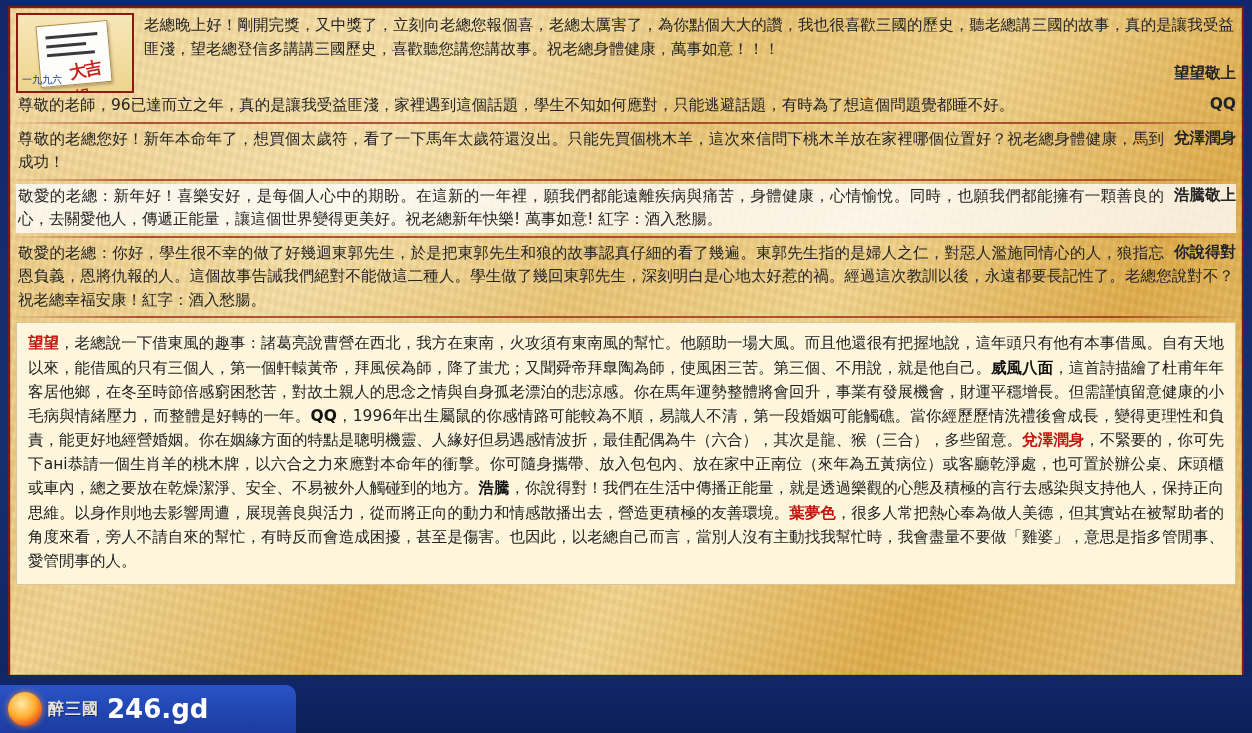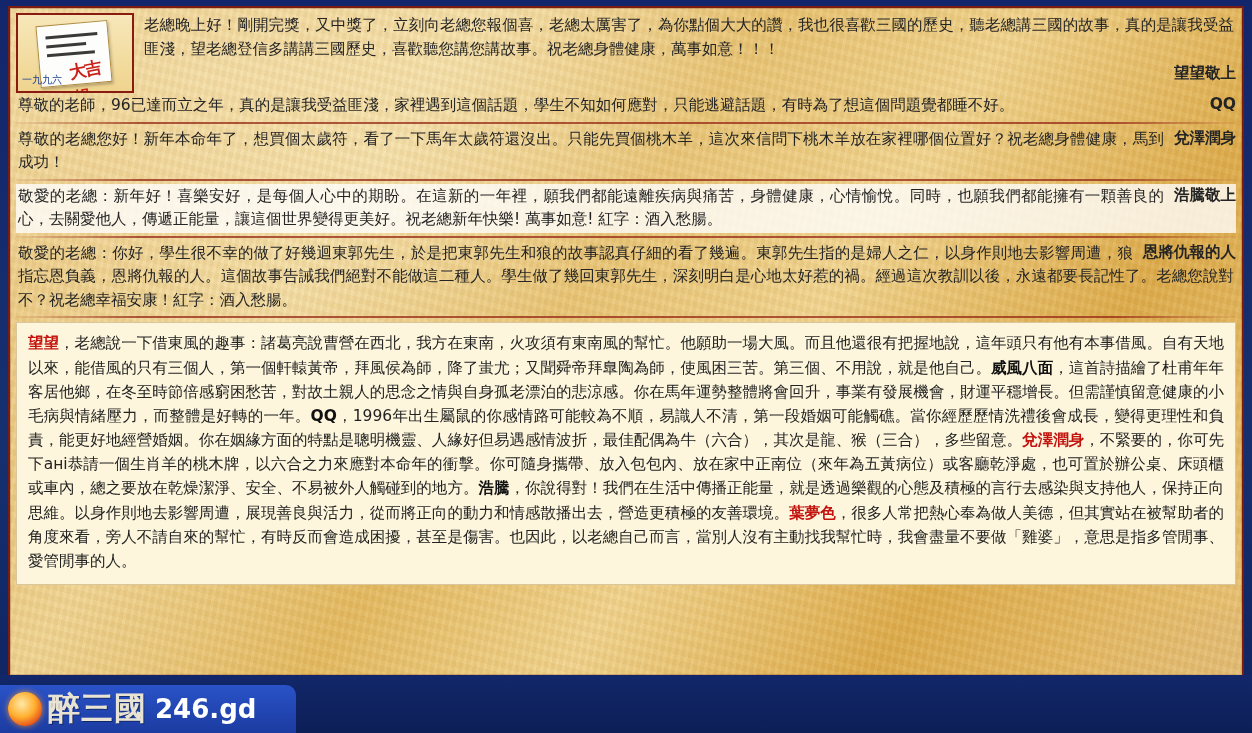--- a/index.html
+++ b/index.html
@@ -181,21 +181,21 @@
   .logo .flame {
     width: 34px;
     height: 34px;
     border-radius: 50%;
     background: radial-gradient(circle at 40% 35%, #ffe9a8 0%, #ffae2e 45%, #e8541b 75%, #b02a08 100%);
     box-shadow: 0 0 6px rgba(255,150,40,0.8);
     flex: 0 0 auto;
   }
   .logo .cn {
     color: #e8e3d2;
-    font-size: 32px;
+    font-size: 16px;
     font-weight: bold;
     letter-spacing: 1px;
     text-shadow: 1px 1px 0 rgba(0,0,0,0.4);
     white-space: nowrap;
   }
   .logo .dom {
     color: #ffffff;
     font-size: 26px;
     font-weight: bold;
     letter-spacing: 0px;
@@ -251,22 +251,22 @@
       <div class="divider"></div>
 
       <div class="hl-white">
         <span class="sign-inline">浩騰敬上</span>
         <p class="para">敬愛的老總：新年好！喜樂安好，是每個人心中的期盼。在這新的一年裡，願我們都能遠離疾病與痛苦，身體健康，心情愉悅。同時，也願我們都能擁有一顆善良的心，去關愛他人，傳遞正能量，讓這個世界變得更美好。祝老總新年快樂! 萬事如意! 紅字：酒入愁腸。</p>
       </div>
 
       <div class="divider"></div>
 
       <div>
-        <span class="sign-inline">恩將仇報的人</span>
-        <p class="para">敬愛的老總：你好，學生很不幸的做了好幾迴東郭先生，於是把東郭先生和狼的故事認真仔細的看了幾遍。東郭先生指的是婦人之仁，以身作則地去影響周遭，狼指忘恩負義，恩將仇報的人。這個故事告誡我們絕對不能做這二種人。學生做了幾回東郭先生，深刻明白是心地太好惹的禍。經過這次教訓以後，永遠都要長記性了。老總您說對不？祝老總幸福安康！紅字：酒入愁腸。</p>
+        <span class="sign-inline">你說得對</span>
+        <p class="para">敬愛的老總：你好，學生很不幸的做了好幾迴東郭先生，於是把東郭先生和狼的故事認真仔細的看了幾遍。東郭先生指的是婦人之仁，對惡人濫施同情心的人，狼指忘恩負義，恩將仇報的人。這個故事告誡我們絕對不能做這二種人。學生做了幾回東郭先生，深刻明白是心地太好惹的禍。經過這次教訓以後，永遠都要長記性了。老總您說對不？祝老總幸福安康！紅字：酒入愁腸。</p>
       </div>
 
       <div class="divider"></div>
 
 
       <div class="body-panel">
         <p class="para">
           <span class="lead rname">望望</span><span>，老總說一下借東風的趣事：諸葛亮說曹營在西北，我方在東南，火攻須有東南風的幫忙。他願助一場大風。而且他還很有把握地說，這年頭只有他有本事借風。自有天地以來，能借風的只有三個人，第一個軒轅黃帝，拜風侯為師，降了蚩尤；又聞舜帝拜臯陶為師，使風困三苦。第三個、不用說，就是他自己。</span><span class="bname">威風八面</span><span>，這首詩描繪了杜甫年年客居他鄉，在冬至時節倍感窮困愁苦，對故土親人的思念之情與自身孤老漂泊的悲涼感。你在馬年運勢整體將會回升，事業有發展機會，財運平穩增長。但需謹慎留意健康的小毛病與情緒壓力，而整體是好轉的一年。</span><span class="bname">QQ</span><span>，1996年出生屬鼠的你感情路可能較為不順，易識人不清，第一段婚姻可能觸礁。當你經歷歷情洗禮後會成長，變得更理性和負責，能更好地經營婚姻。你在姻緣方面的特點是聰明機靈、人緣好但易遇感情波折，最佳配偶為牛（六合），其次是龍、猴（三合），多些留意。</span><span class="rname">兌澤潤身</span><span>，不緊要的，你可先下ані恭請一個生肖羊的桃木牌，以六合之力來應對本命年的衝擊。你可隨身攜帶、放入包包內、放在家中正南位（來年為五黃病位）或客廳乾淨處，也可置於辦公桌、床頭櫃或車內，總之要放在乾燥潔淨、安全、不易被外人觸碰到的地方。</span><span class="bname">浩騰</span><span>，你說得對！我們在生活中傳播正能量，就是透過樂觀的心態及積極的言行去感染與支持他人，保持正向思維。以身作則地去影響周遭，展現善良與活力，從而將正向的動力和情感散播出去，營造更積極的友善環境。</span><span class="rname">葉夢色</span><span>，很多人常把熱心奉為做人美德，但其實站在被幫助者的角度來看，旁人不請自來的幫忙，有時反而會造成困擾，甚至是傷害。也因此，以老總自己而言，當別人沒有主動找我幫忙時，我會盡量不要做「雞婆」，意思是指多管閒事、愛管閒事的人。</span>
         </p>
       </div>

